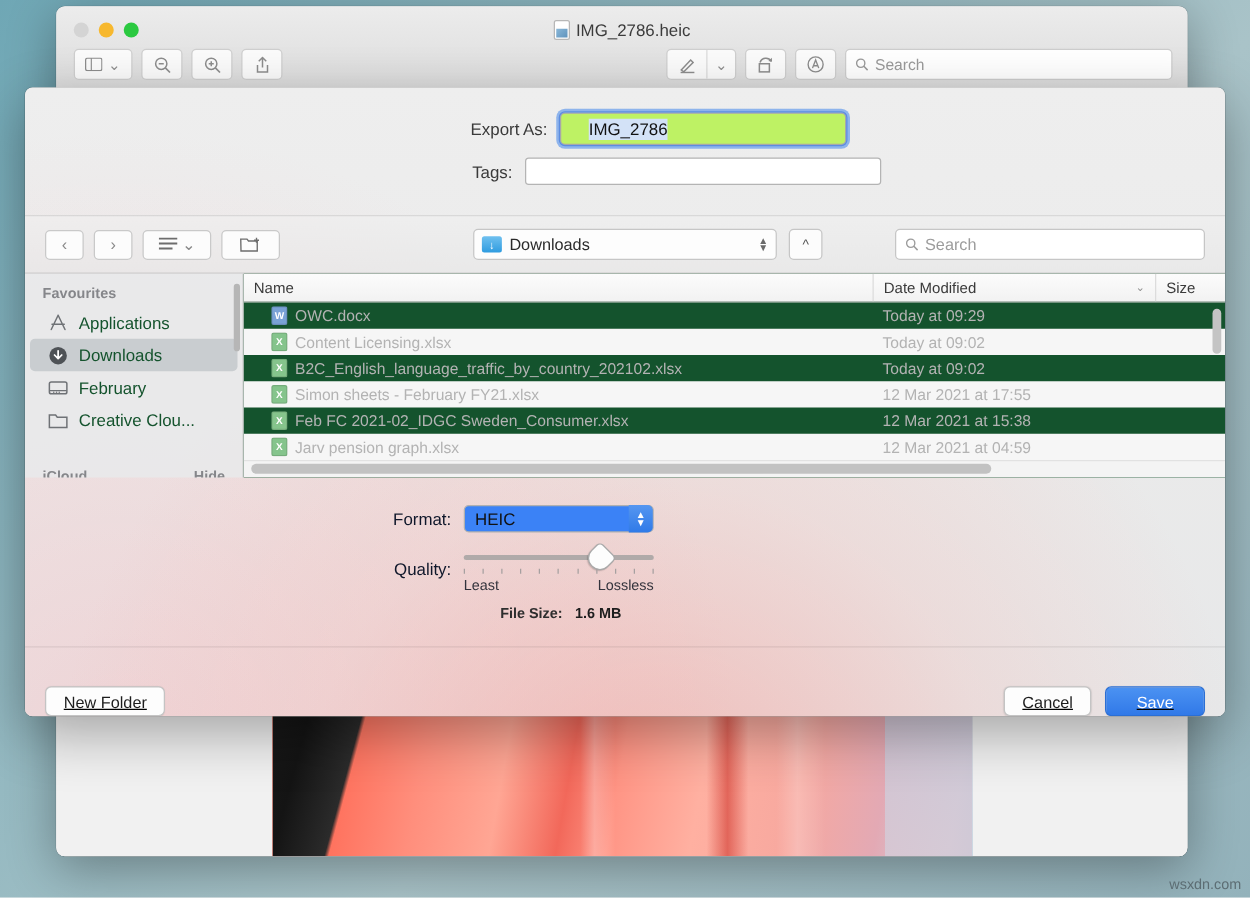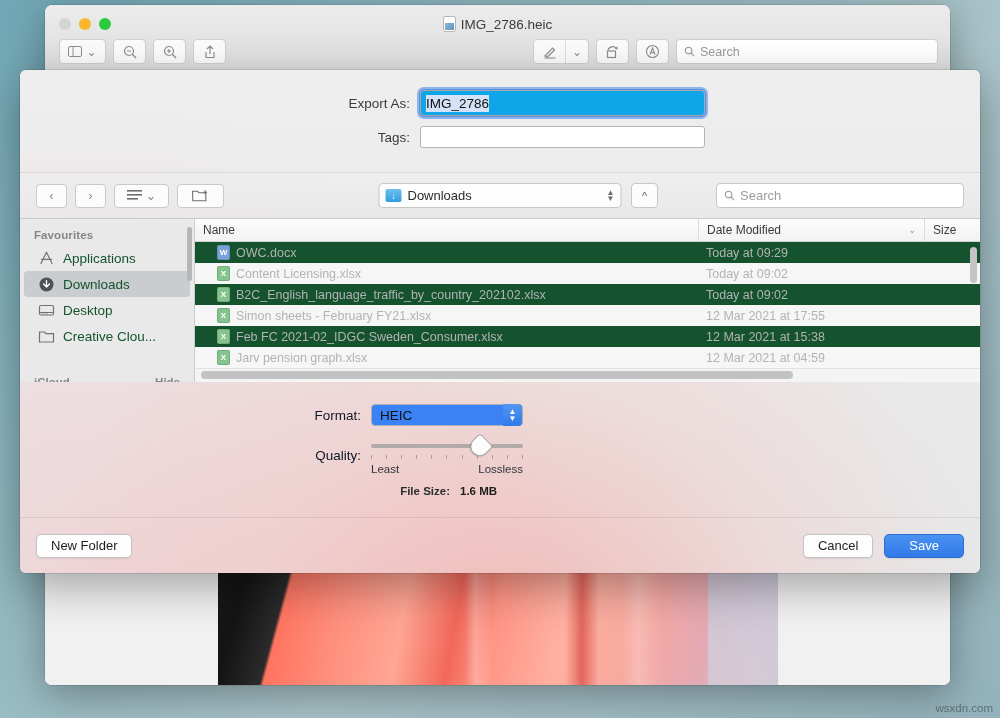--- a/index.html
+++ b/index.html
@@ -110,23 +110,23 @@
   .sheet-inner { position: relative; width: 100%; height: 100%; }
 
   
   .name-section { padding: 20px 0 14px; margin-left: 28px; }
   .field-row { display: flex; align-items: center; justify-content: center; margin-bottom: 10px; }
   .field-label {
     width: 97px; text-align: right; padding-right: 10px;
     font-size: 13.5px; color: #3a3a3a;
   }
   .name-input {
-    width: 285px; height: 26px; background: #0ea5e9;
+    width: 229px; height: 26px; background: #bef264;
     border: 1px solid #a8a8a8; border-radius: 4px;
-    display: flex; align-items: center; padding: 0 5px;
+    display: flex; align-items: center; padding: 0 22px;
     font-size: 13.5px; color: #111;
     box-shadow: 0 0 0 3px rgba(110,160,235,.75);
     outline: 1px solid #5c8de0;
   }
   .name-input .sel { background: #d3e2f7; padding: 1px 0; }
   .tags-input {
     width: 285px; height: 22px; background: #fff;
     border: 1px solid #b4b4b4; border-radius: 3px;
   }
 
@@ -277,22 +277,23 @@
     display: flex; justify-content: space-between; width: 152px;
     font-size: 11.5px; color: #33333c; margin-top: 5px;
   }
   .filesize-row { display: flex; align-items: center; margin-top: 10px; }
   .filesize-row .fl { width: 440px; text-align: right; padding-right: 10px; font-size: 11.5px; color: #2e2e2e; font-weight: bold; }
   .filesize-row .fv { font-size: 11.5px; color: #1d1d1d; font-weight: bold; }
 
   
   .sheet-footer {
     position: absolute; left: 0; right: 0; bottom: 0; height: 56px;
-    display: flex; align-items: center; padding: 0 16px;
+    display: flex; align-items: flex-end; padding: 0 16px;
     border-top: 1px solid rgba(0,0,0,.08);
+    text-decoration: underline;
   }
   .btn {
     height: 24px; padding: 0 14px; border-radius: 5px; font-size: 13px;
     display: flex; align-items: center; justify-content: center;
     background: #fdfdfd; border: 1px solid #c4c4c4; color: #1d1d1d;
     box-shadow: 0 .5px 1px rgba(0,0,0,.08);
   }
   .btn.primary { background: linear-gradient(180deg,#4b92f2,#3179e8); border-color: #2b6fd4; color: #fff; padding: 0 24px; }
   .footer-right { margin-left: auto; display: flex; gap: 11px; }
 
@@ -466,21 +467,21 @@
         <div class="sb-item">
           <span class="sb-ico">
             <svg width="17" height="17" viewBox="0 0 17 17">
                 <rect x="1.5" y="3.5" width="14" height="9.5" rx="1.5" fill="none" stroke="#6f7276" stroke-width="1.2"></rect>
                 <line x1="1.5" y1="10.5" x2="15.5" y2="10.5" stroke="#6f7276" stroke-width="1"></line>
                 <circle cx="5" cy="11.8" r=".6" fill="#6f7276"></circle>
                 <circle cx="7.2" cy="11.8" r=".6" fill="#6f7276"></circle>
                 <circle cx="9.4" cy="11.8" r=".6" fill="#6f7276"></circle>
               </svg>
           </span>
-          <span>Desktop</span>
+          <span>February</span>
         </div>
 
         <div class="sb-item">
           <span class="sb-ico">
             <svg width="17" height="17" viewBox="0 0 17 17">
                 <path d="M1.5 4 h5 l1.3 1.7 h7.7 v8.3 h-14 z" fill="none" stroke="#6f7276" stroke-width="1.2"></path>
               </svg>
           </span>
           <span>Creative Clou...</span>
         </div>

